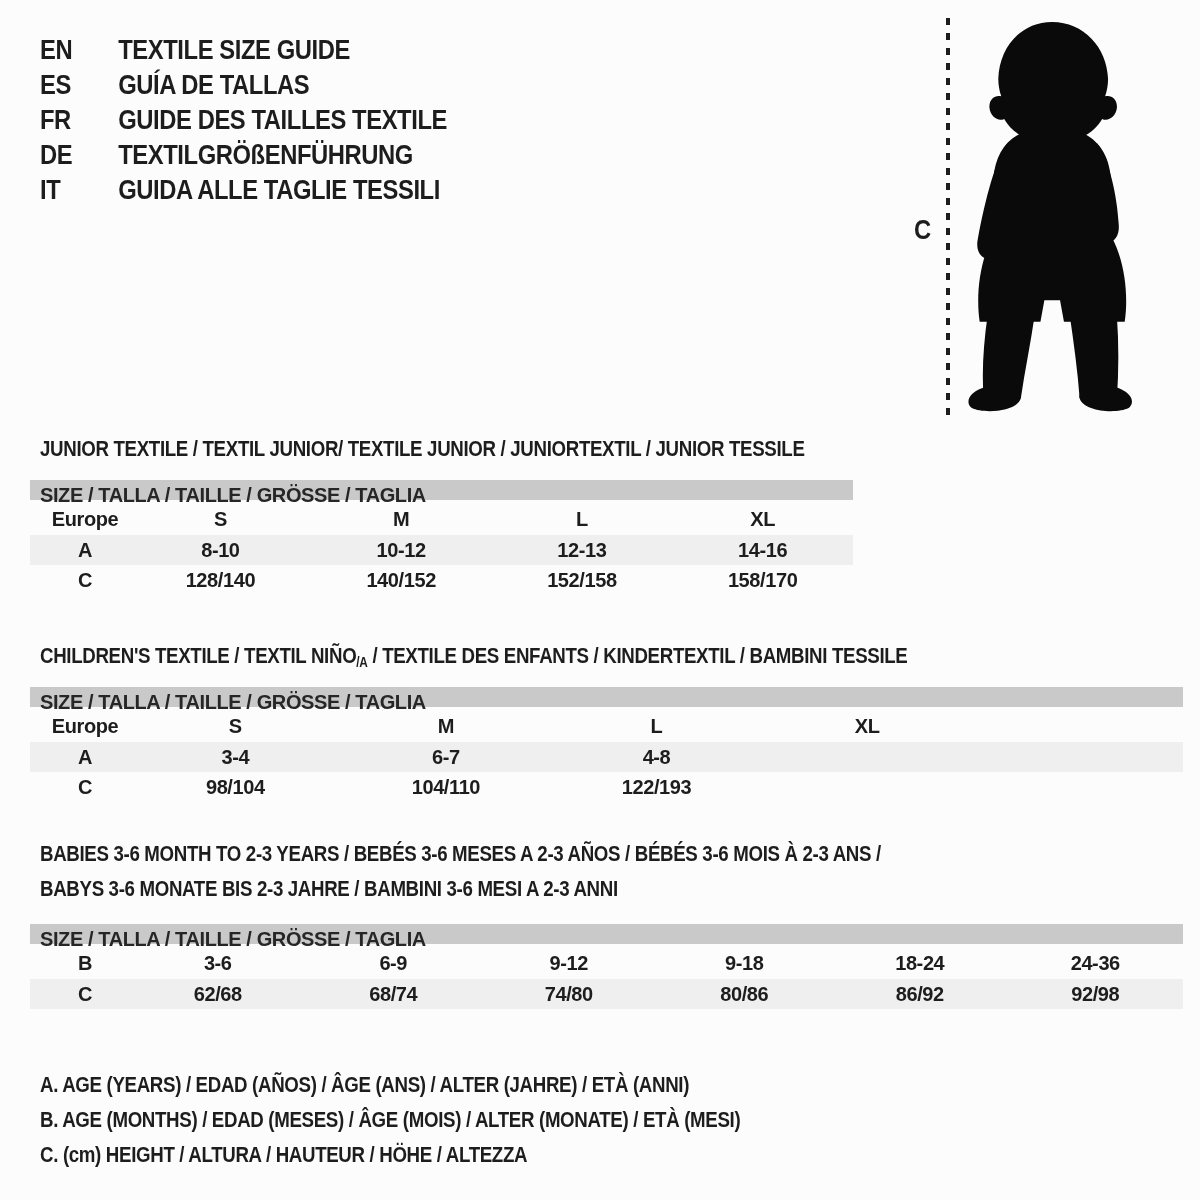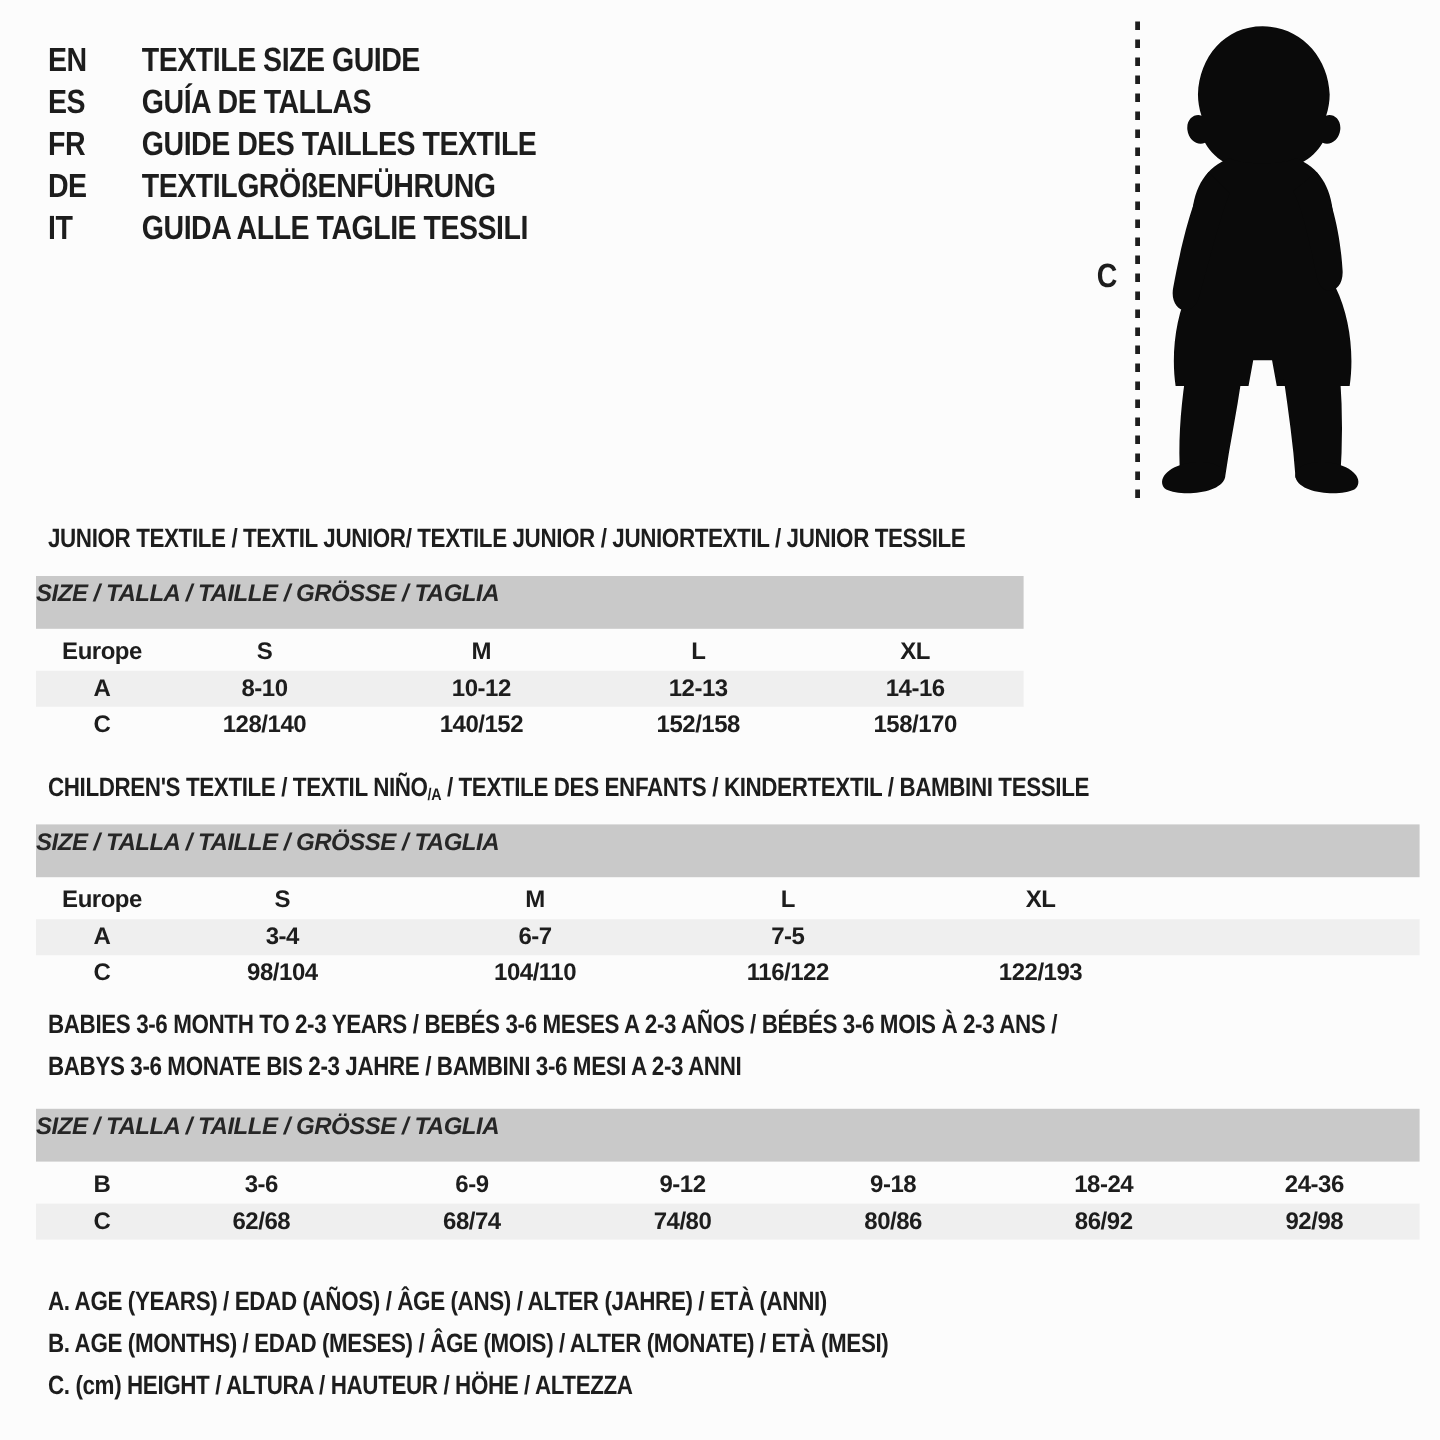--- a/index.html
+++ b/index.html
@@ -22,22 +22,22 @@
   .c-label{left:914px;top:214px;font-size:28px;transform:scaleX(0.85);transform-origin:left top;}
   .figure-svg{left:896px;top:14px;}
   .sil{fill:var(--sil);}
   .dash{stroke:var(--ink);stroke-width:4;stroke-dasharray:7 8;fill:none;}
   
   .sec-heading{left:40px;font-size:22px;letter-spacing:-0.4px;white-space:nowrap;transform:scaleX(0.85);transform-origin:left top;line-height:26px;}
   .subsc{font-size:14px;position:relative;top:4px;}
   
   .size-table{left:30px;}
   .size-table .bar{
-    background:var(--bar);height:44px;line-height:31px;
-    font-size:20px;letter-spacing:-0.4px;color:#262626;margin-bottom:4px;white-space:nowrap;font-style:italic;
+    background:var(--bar);height:20px;line-height:31px;padding-left:10px;
+    font-size:20px;letter-spacing:-0.4px;color:#262626;margin-bottom:4px;white-space:nowrap;
   }
   .t-row{display:grid;height:31px;line-height:31px;font-size:20px;letter-spacing:-0.4px;}
   .t-row.stripe{background:var(--stripe);height:30px;line-height:30px;}
   .t-row .lbl{text-align:center;padding-left:10px;}
   .t-row .val{text-align:center;}
   .cols4{grid-template-columns:100px repeat(4,1fr);}
   .cols5{grid-template-columns:100px repeat(5,1fr);}
   .cols6{grid-template-columns:100px repeat(6,1fr);}
   .w-junior{width:823px;}
   .w-wide{width:1153px;}
@@ -131,27 +131,26 @@
     <span class="lbl">Europe</span>
     <span class="val">S</span>
     <span class="val">M</span>
     <span class="val">L</span>
     <span class="val">XL</span>
   </div>
   <div class="t-row cols5 stripe">
     <span class="lbl">A</span>
     <span class="val">3-4</span>
     <span class="val">6-7</span>
-    <span class="val">7-5</span>
+    <span class="val">4-8</span>
   </div>
   <div class="t-row cols5">
     <span class="lbl">C</span>
     <span class="val">98/104</span>
     <span class="val">104/110</span>
-    <span class="val">116/122</span>
     <span class="val">122/193</span>
   </div>
 </div>
 
 <div class="abs sec-heading" style="top:841px;">BABIES 3-6 MONTH TO 2-3 YEARS / BEBÉS 3-6 MESES A 2-3 AÑOS / BÉBÉS 3-6 MOIS À 2-3 ANS /</div>
 <div class="abs sec-heading" style="top:876px;">BABYS 3-6 MONATE BIS 2-3 JAHRE / BAMBINI 3-6 MESI A 2-3 ANNI</div>
 
 <div class="abs size-table w-wide" style="top:924px;">
   <div class="bar">SIZE / TALLA / TAILLE / GRÖSSE / TAGLIA</div>
   <div class="t-row cols6">

